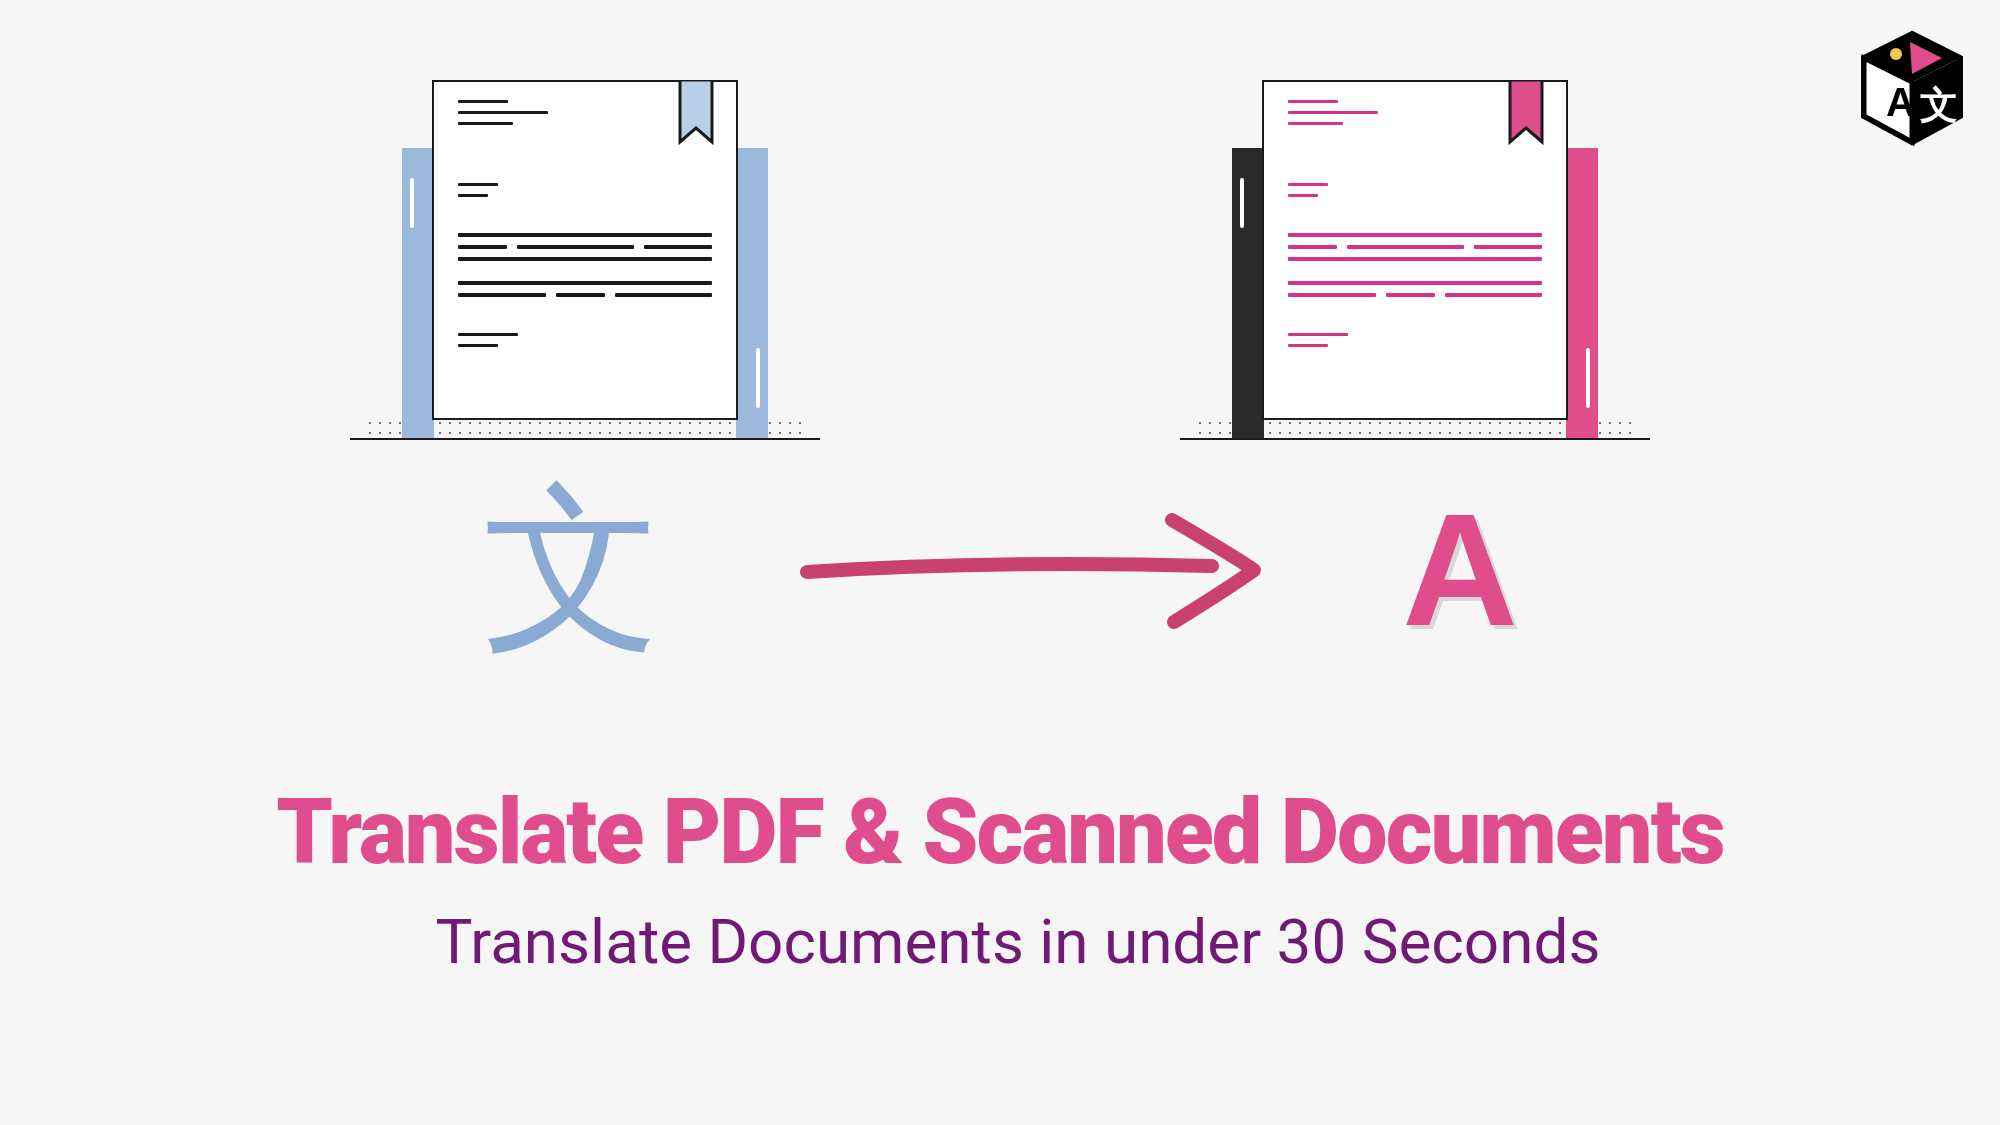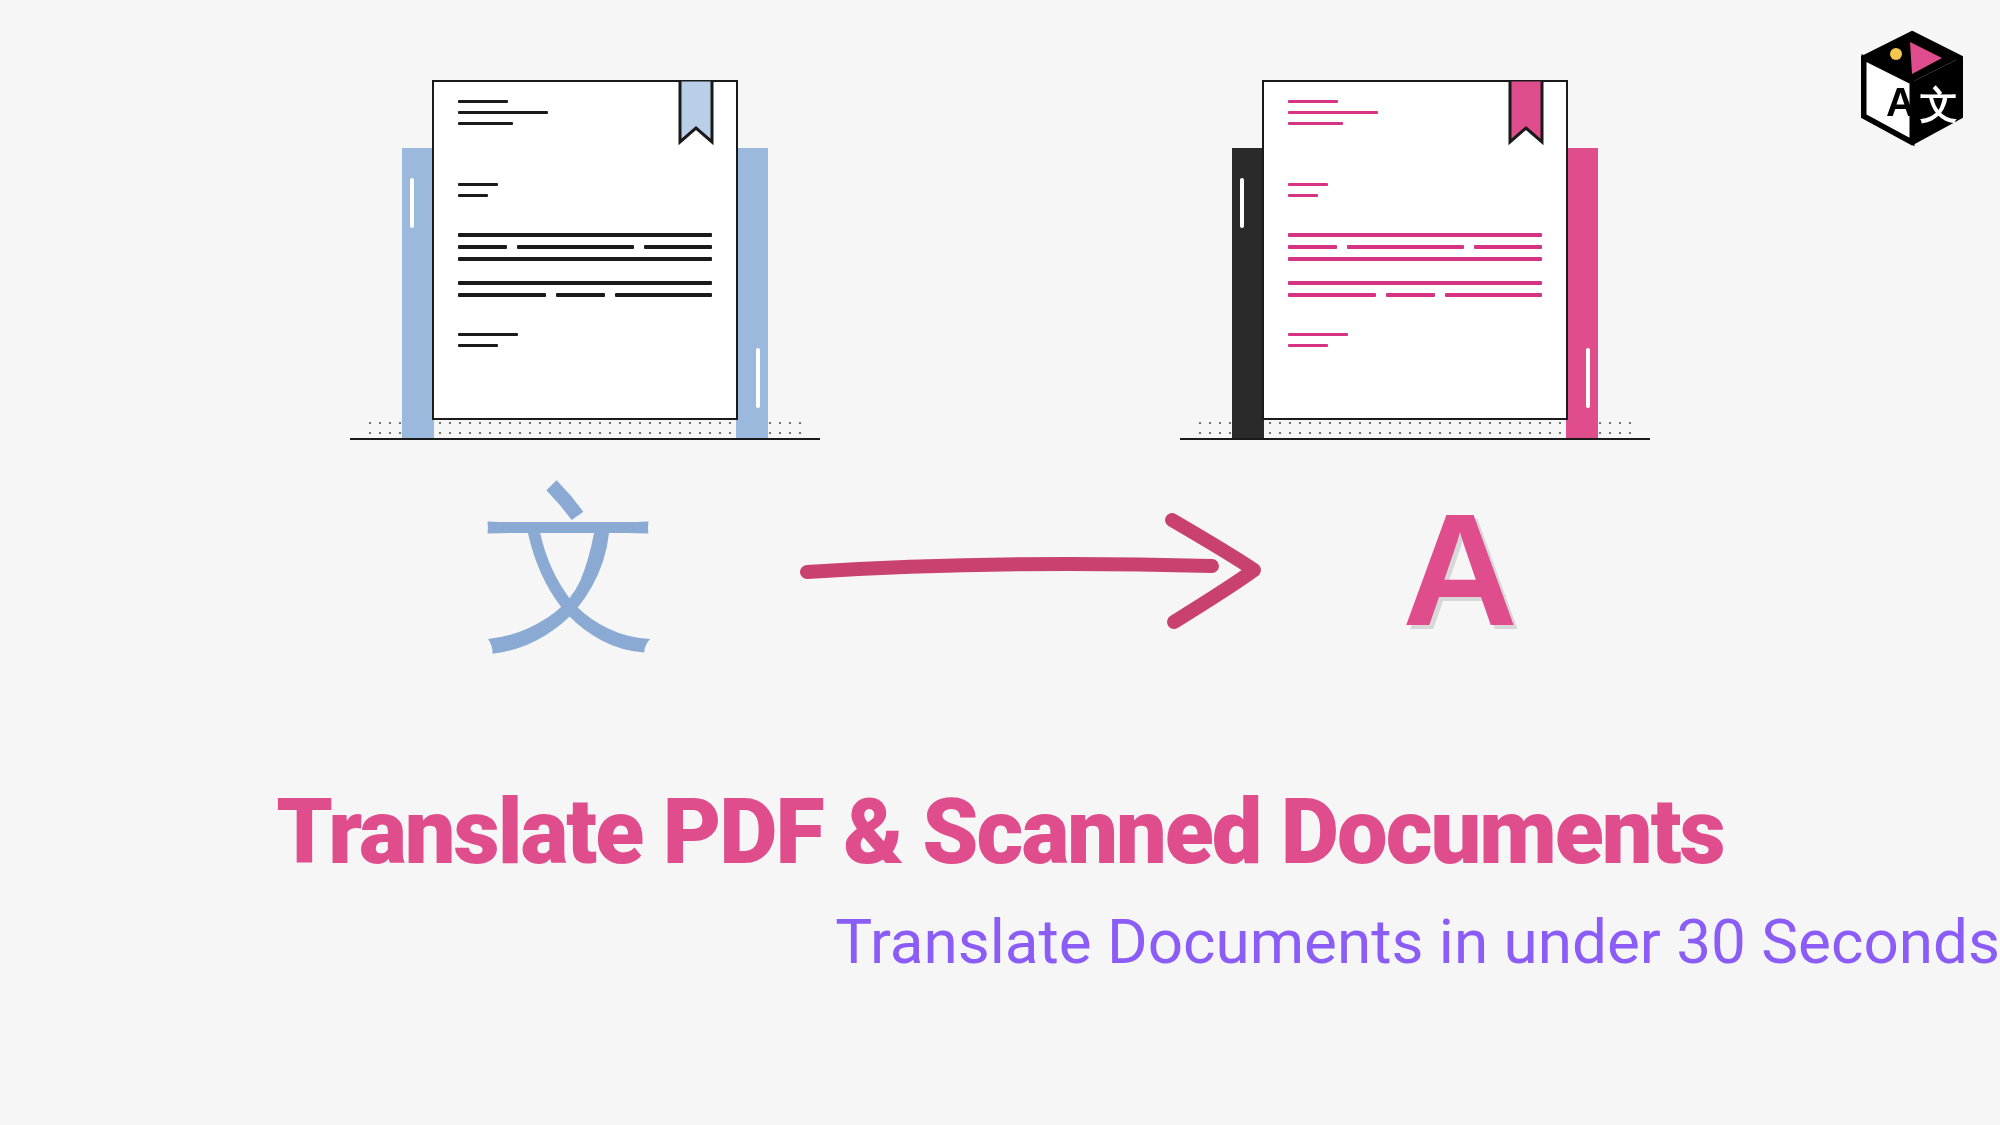--- a/index.html
+++ b/index.html
@@ -166,24 +166,24 @@
   font-weight: 900;
   color: #e04d8c;
   letter-spacing: -2px;
 }
 
 .subline {
   position: absolute;
   top: 905px;
   left: 0;
   right: 0;
-  text-align: right;
+  text-align: center;
   font-size: 62px;
   font-weight: 400;
-  color: #8b5cf6;
+  color: #701a75;
   margin-left: 36px;
 }
 </style>
 </head>
 <body>
 
 <div class="logo">
 <svg viewBox="0 0 120 120">
   <polygon points="60,6 108,30 108,88 60,114 12,88 12,30" fill="none" stroke="#000" stroke-width="6"></polygon>
   <polygon points="60,6 108,30 60,54 12,30" fill="#000"></polygon>

